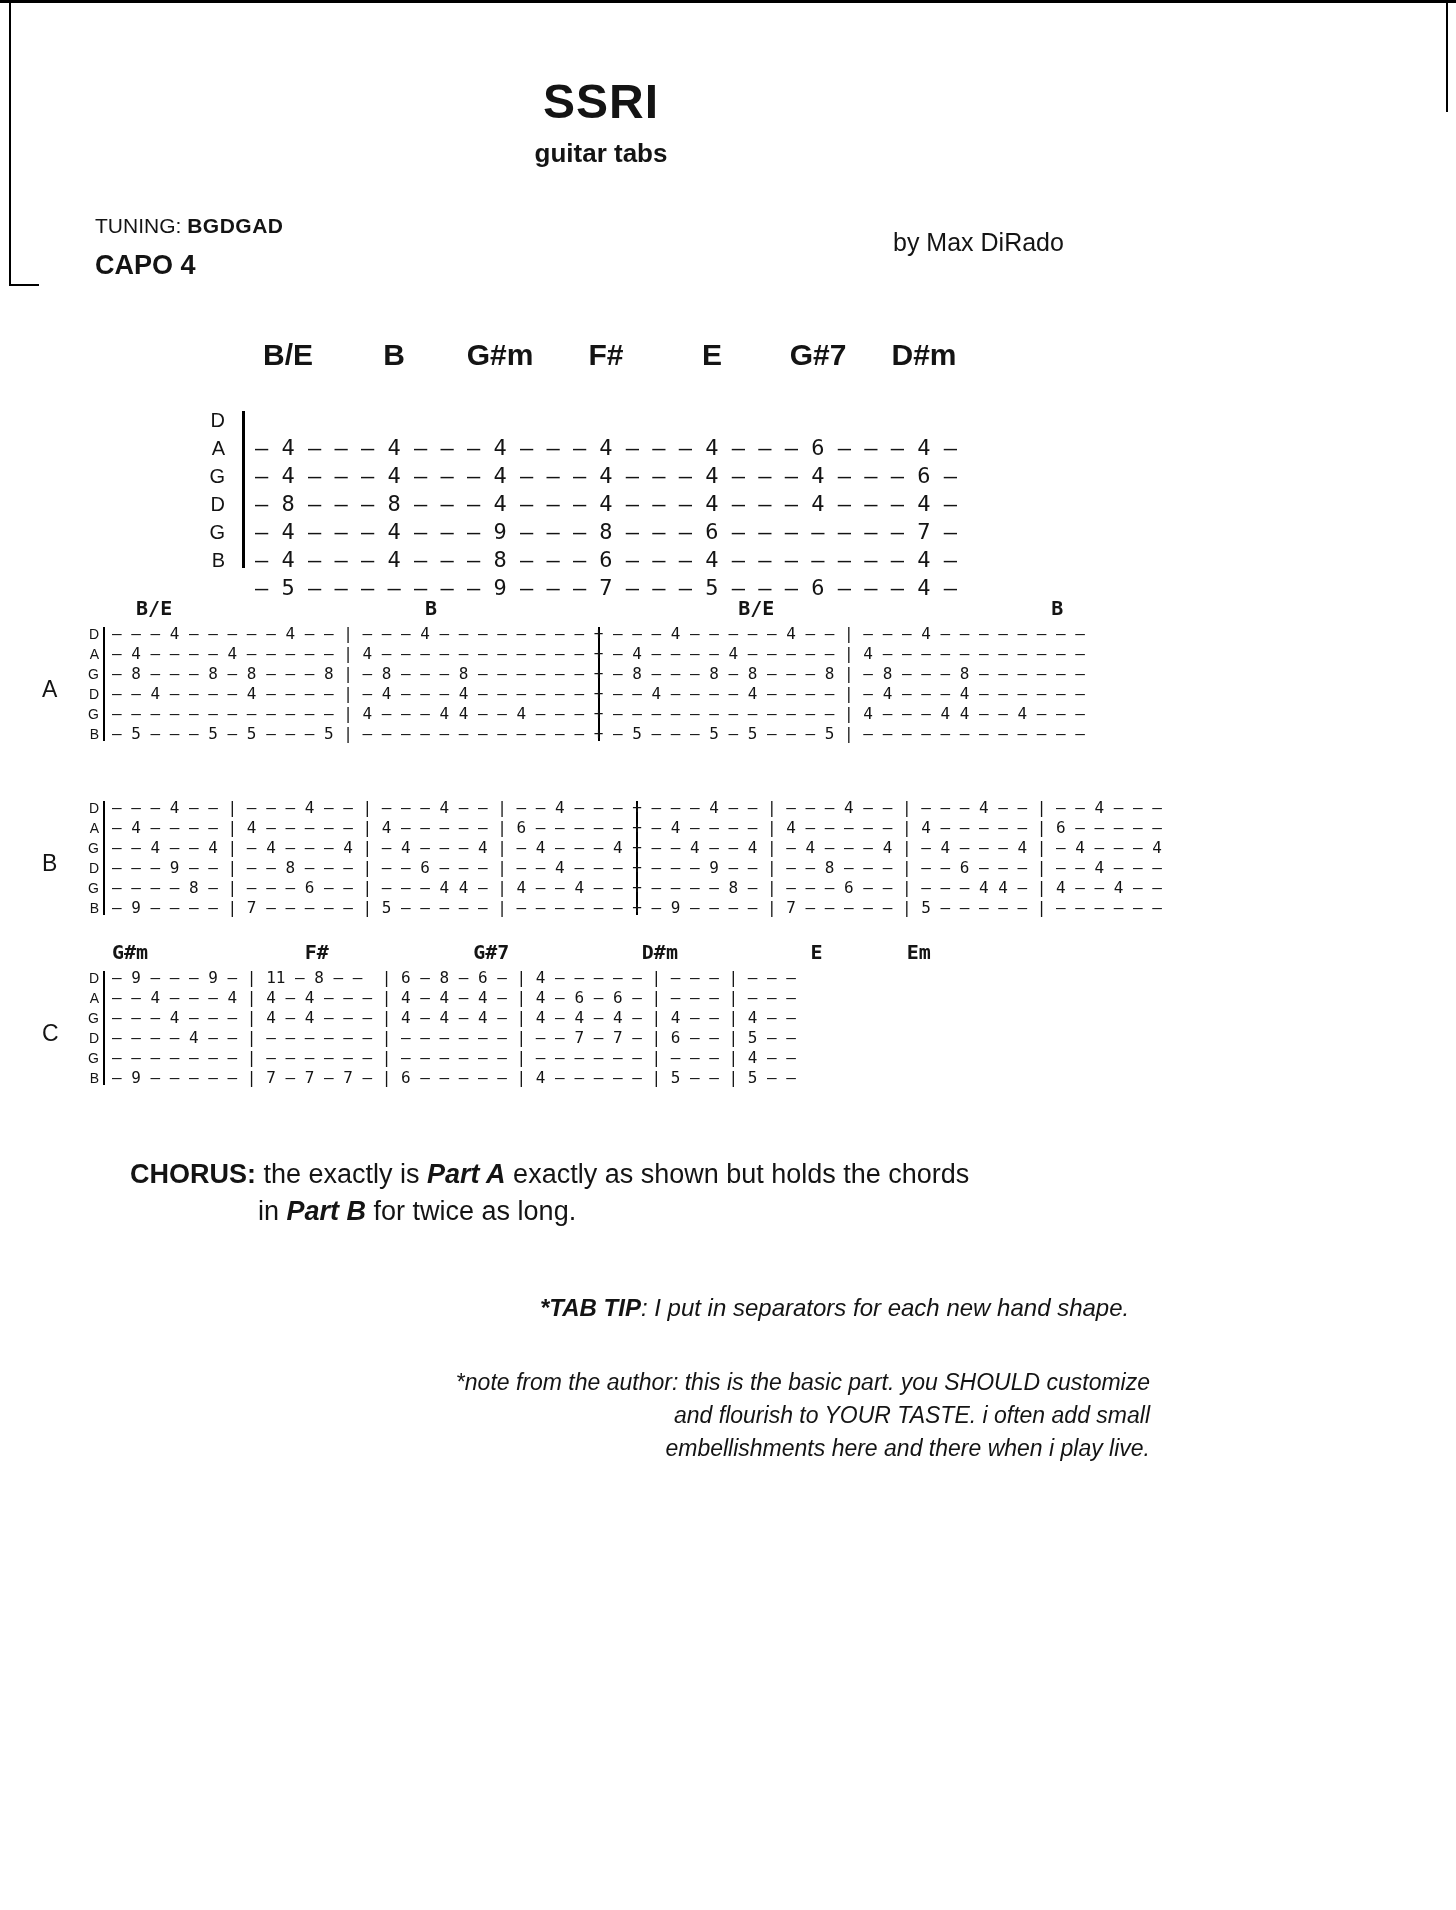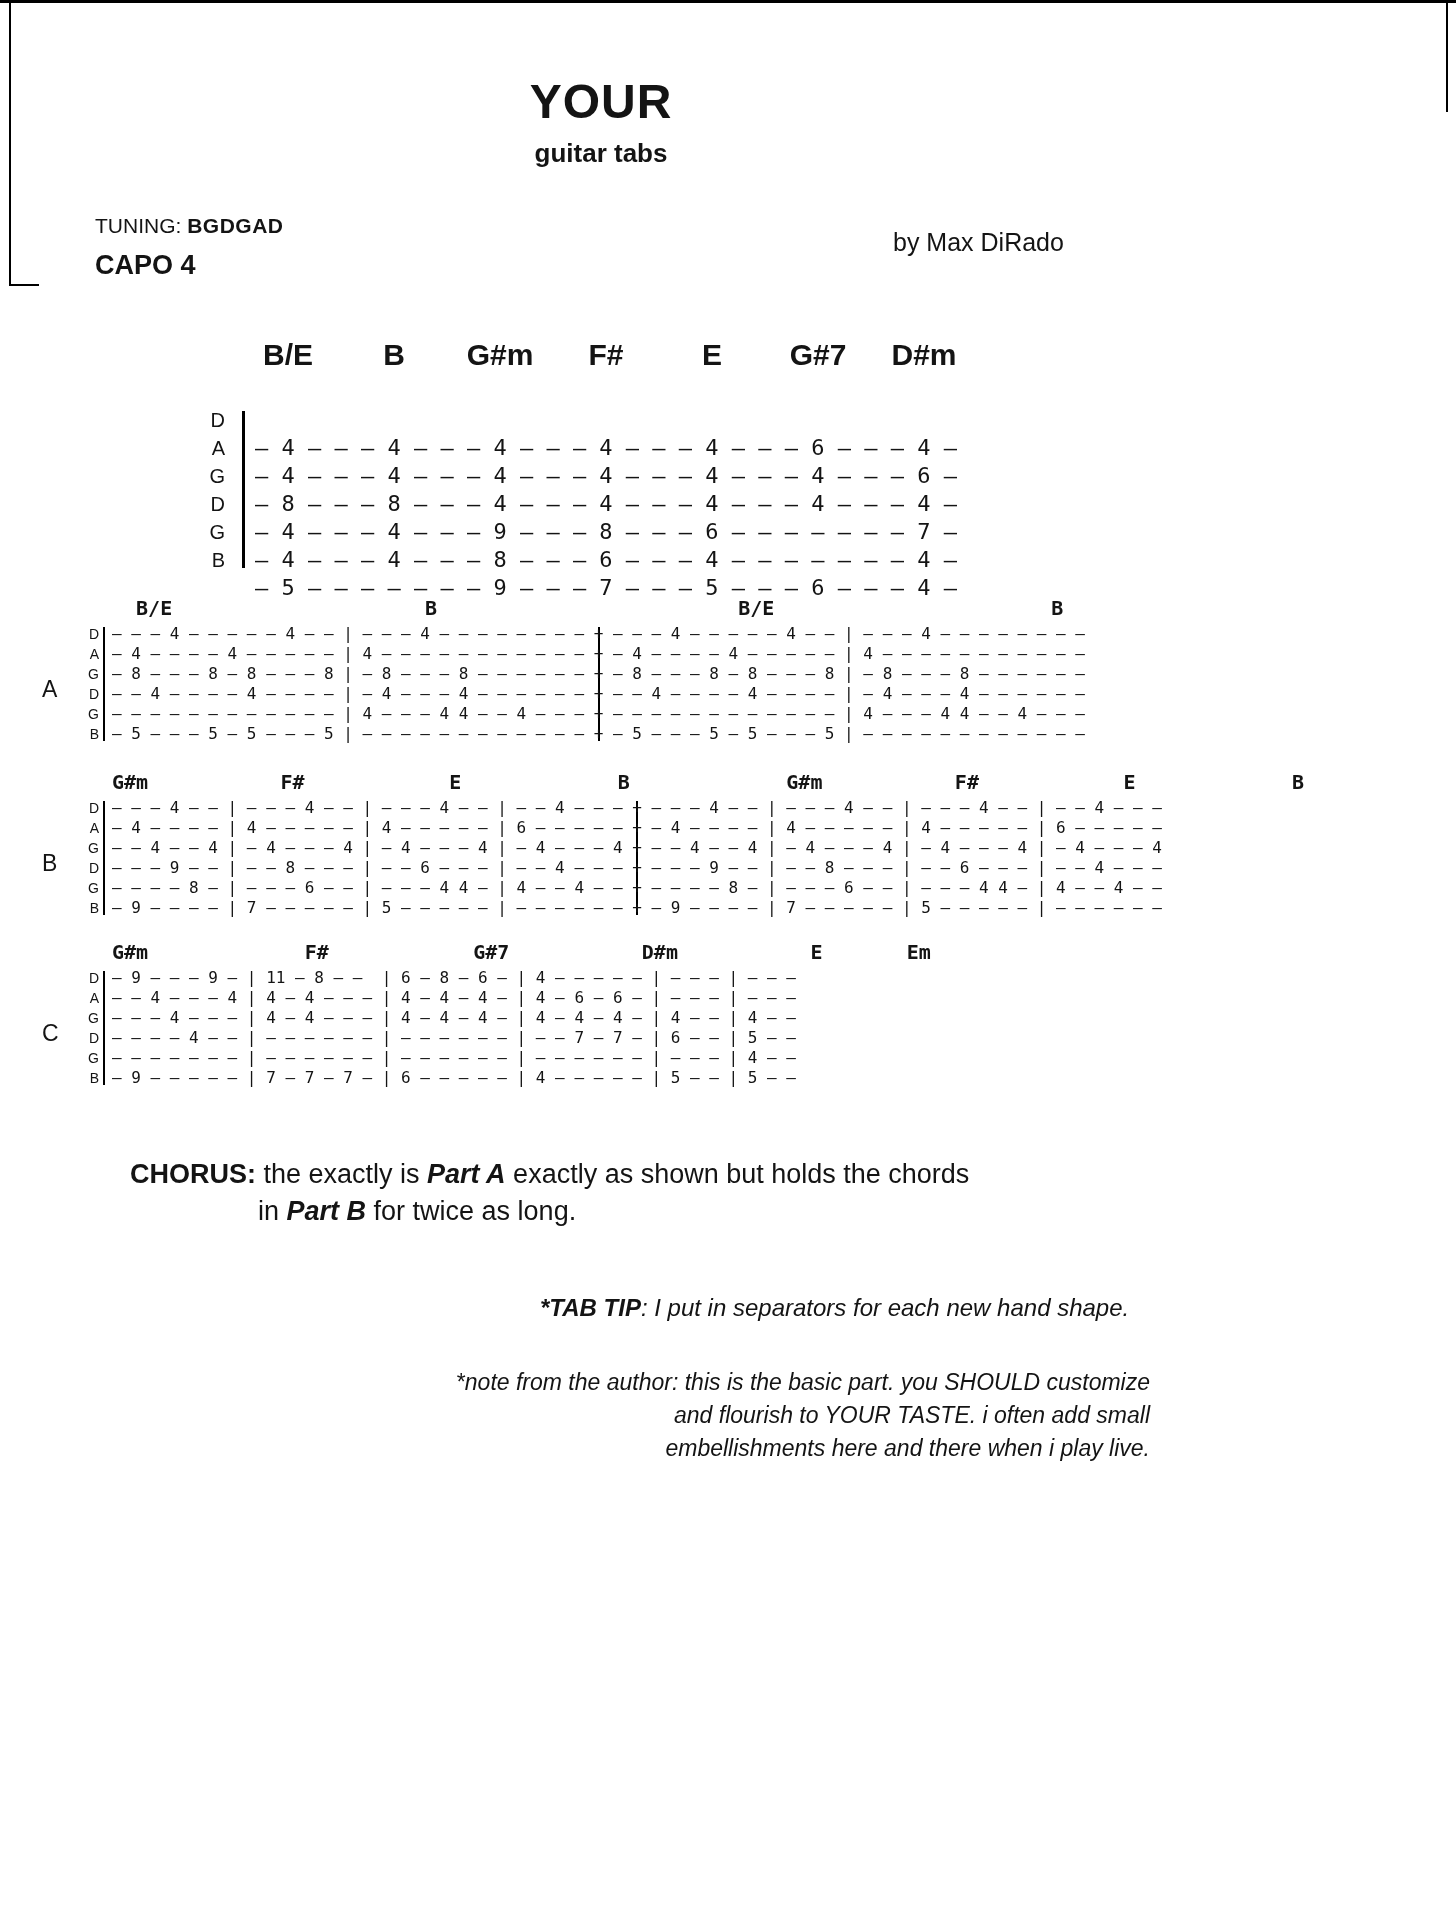--- a/index.html
+++ b/index.html
@@ -55,21 +55,21 @@
 </head>
 <body>
 
 <div class="page">
 
   <div class="frame-top"></div>
   <div class="frame-left"></div>
   <div class="frame-right"></div>
   <div class="frame-tick"></div>
 
-  <div class="title">YOUR</div>
+  <div class="title">SSRI</div>
   <div class="subtitle">guitar tabs</div>
 
   <div class="tuning"><span>TUNING: </span><b>BGDGAD</b></div>
   <div class="capo">CAPO 4</div>
   <div class="byline">by Max DiRado</div>
 
   <section class="chart">
     <div class="chart-chords">
       <span class="cc0">B/E</span>
       <span class="cc1">B</span>
@@ -112,21 +112,20 @@
       <div class="tabline">– 4 – – – – 4 – – – – – | 4 – – – – – – – – – – – + – 4 – – – – 4 – – – – – | 4 – – – – – – – – – – –</div>
       <div class="tabline">– 8 – – – 8 – 8 – – – 8 | – 8 – – – 8 – – – – – – + – 8 – – – 8 – 8 – – – 8 | – 8 – – – 8 – – – – – –</div>
       <div class="tabline">– – 4 – – – – 4 – – – – | – 4 – – – 4 – – – – – – + – – 4 – – – – 4 – – – – | – 4 – – – 4 – – – – – –</div>
       <div class="tabline">– – – – – – – – – – – – | 4 – – – 4 4 – – 4 – – – + – – – – – – – – – – – – | 4 – – – 4 4 – – 4 – – –</div>
       <div class="tabline">– 5 – – – 5 – 5 – – – 5 | – – – – – – – – – – – – + – 5 – – – 5 – 5 – – – 5 | – – – – – – – – – – – –</div>
     </div>
   </section>
 
   <section class="part part-b">
     <div class="part-letter">B</div>
-    <div class="part-chords">G#m           F#            E             B             G#m           F#            E             B</div>
     <div class="part-strings">D
 A
 G
 D
 G
 B</div>
     <div class="part-bar"></div>
     <div class="part-mid"></div>
     <div class="part-lines">
       <div class="tabline">– – – 4 – – | – – – 4 – – | – – – 4 – – | – – 4 – – – + – – – 4 – – | – – – 4 – – | – – – 4 – – | – – 4 – – –</div>

